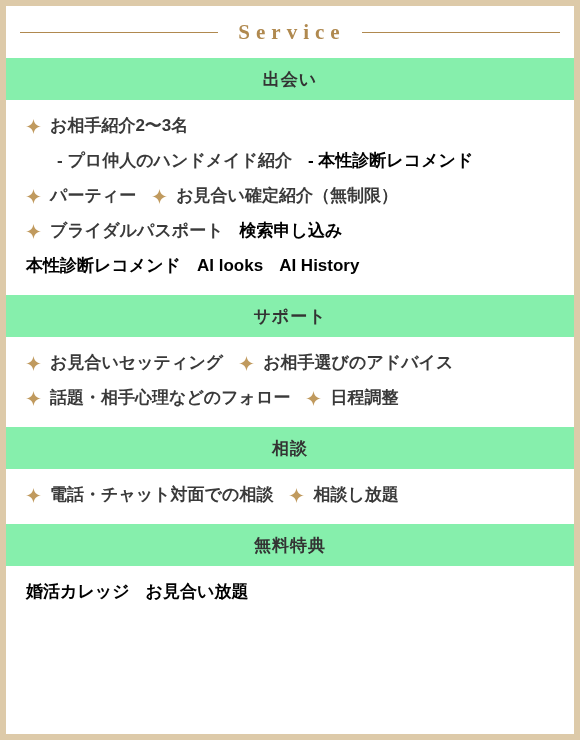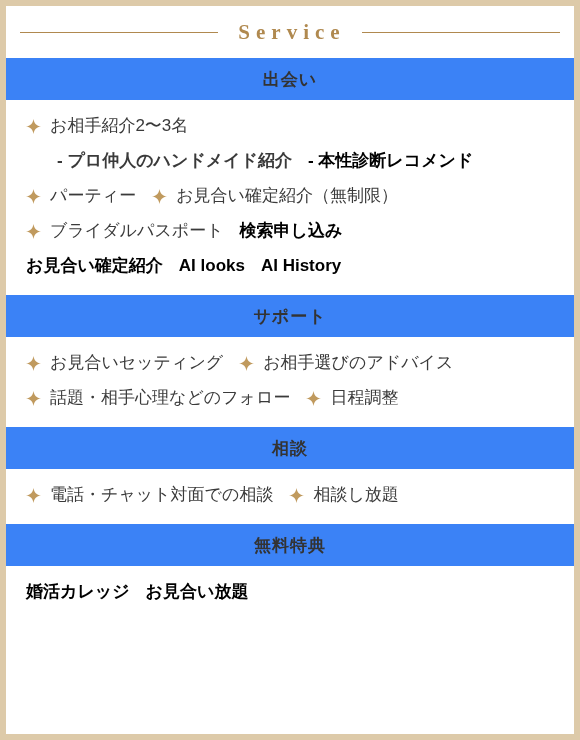--- a/index.html
+++ b/index.html
@@ -36,21 +36,21 @@
     font-size:21px;
     font-weight:700;
     letter-spacing:6px;
     padding-left:4px;
     white-space:nowrap;
     line-height:1;
   }
   
   .section{flex:0 0 auto;}
   .sec-head{
-    background:#3b82f6;
+    background:#86efac;
     height:42px;
     display:flex;align-items:center;justify-content:center;
     color:#333333;
     font-size:17px;
     font-weight:700;
     letter-spacing:1px;
   }
   .sec-body{
     background:#ffffff;
     padding:9px 0 11px 0;
@@ -72,21 +72,21 @@
   .item:last-child{margin-right:0;}
   .star{
     width:15px;height:15px;
     margin-right:9px;
     flex:0 0 auto;
     display:block;
   }
   .label{
     font-size:17px;
     color:#3a3a3a;
-    font-weight:400;
+    font-weight:700;
     line-height:1.35;
   }
   .item.sub{margin-left:31px;}
   .item.sub .label{font-weight:600;}
   .item.off .label{
     color:#000000;
     font-weight:600;
   }
 </style>
 </head>
@@ -148,21 +148,21 @@
                 </svg>
               </span>
               <span class="label">ブライダルパスポート</span>
             </div>
             <div class="item off">
               <span class="label">検索申し込み</span>
             </div>
           </div>
           <div class="row">
             <div class="item off">
-              <span class="label">お見合い確定紹介</span>
+              <span class="label">本性診断レコメンド</span>
             </div>
             <div class="item off">
               <span class="label">AI looks</span>
             </div>
             <div class="item off">
               <span class="label">AI History</span>
             </div>
           </div>
         </div>
       </div>

